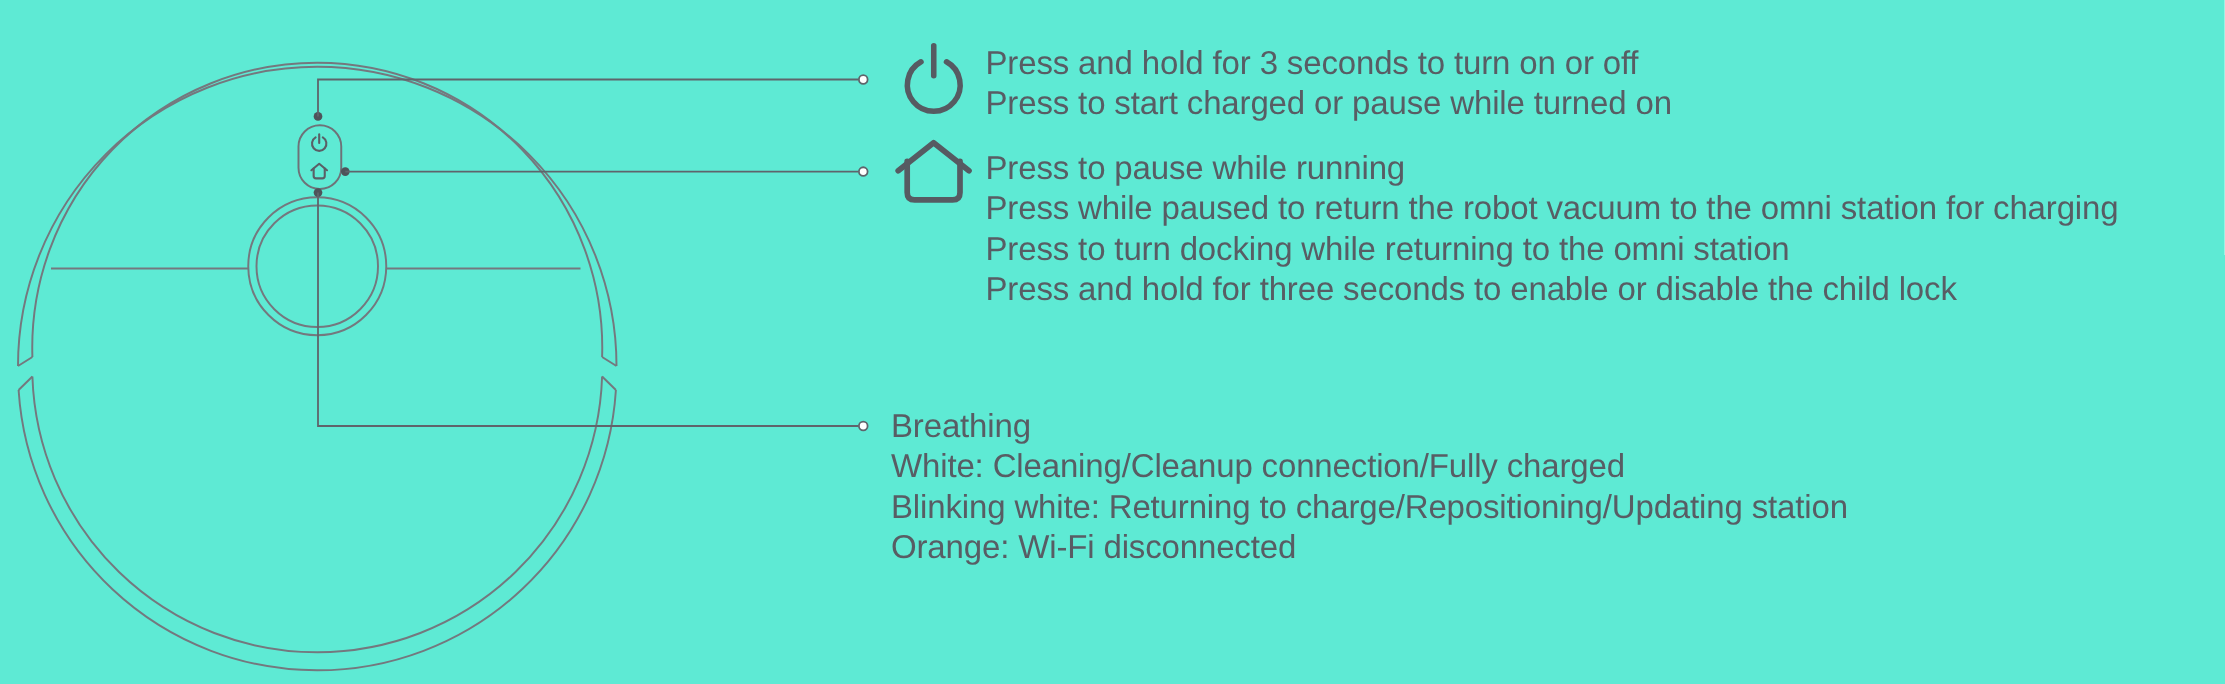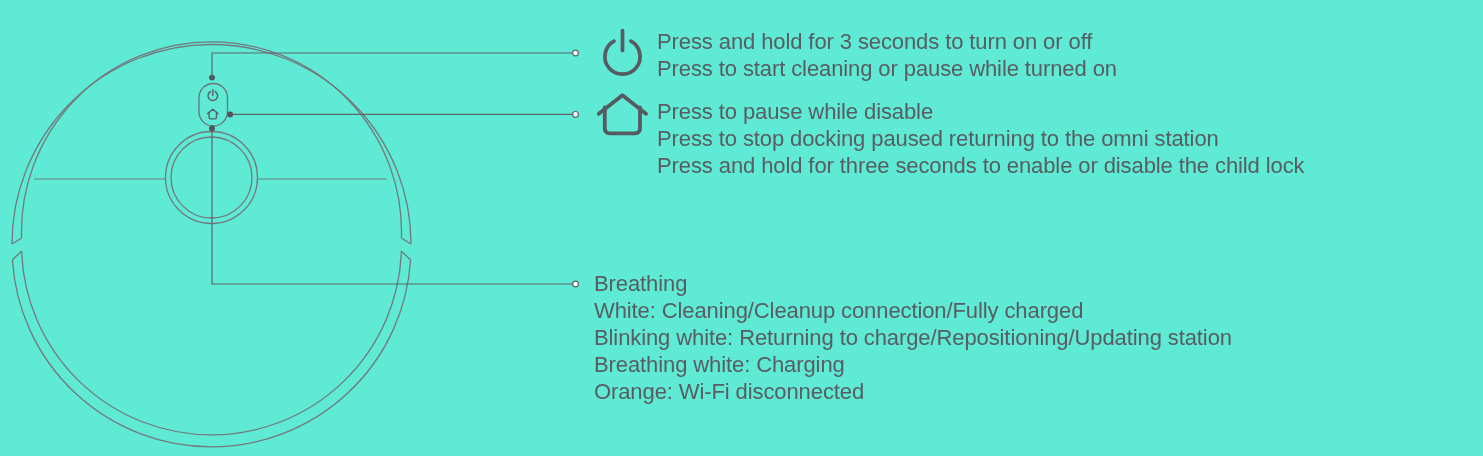--- a/index.html
+++ b/index.html
@@ -83,30 +83,30 @@
       <path d="M 622.5 30.5 V 50.5"></path>
     </g>
     <g fill="none" stroke="#565b62" stroke-width="3.8" stroke-linecap="round" stroke-linejoin="round">
       <path d="M 598.8 113.8 L 622.4 95.2 L 646 113.8"></path>
       <path d="M 604.8 107.5 L 604.8 128.3 Q 604.8 133.3 609.8 133.3 L 635 133.3 Q 640 133.3 640 128.3 L 640 107.5"></path>
     </g>
   </svg>
 
   <div class="text-block" style="left:657px; top:28px">
     <div class="tline">Press and hold for 3 seconds to turn on or off</div>
-    <div class="tline">Press to start cleaning or pause while turned on</div>
+    <div class="tline">Press to start charged or pause while turned on</div>
   </div>
 
   <div class="text-block" style="left:657px; top:97.5px">
-    <div class="tline">Press to pause while disable</div>
-    <div class="tline">Press to stop docking paused returning to the omni station</div>
+    <div class="tline">Press to pause while running</div>
+    <div class="tline">Press while paused to return the robot vacuum to the omni station for charging</div>
+    <div class="tline">Press to turn docking while returning to the omni station</div>
     <div class="tline">Press and hold for three seconds to enable or disable the child lock</div>
   </div>
 
   <div class="text-block" style="left:594px; top:269.5px">
     <div class="tline">Breathing</div>
     <div class="tline">White: Cleaning/Cleanup connection/Fully charged</div>
     <div class="tline">Blinking white: Returning to charge/Repositioning/Updating station</div>
-    <div class="tline">Breathing white: Charging</div>
     <div class="tline">Orange: Wi-Fi disconnected</div>
   </div>
 
 </div>
 
 </body></html>

